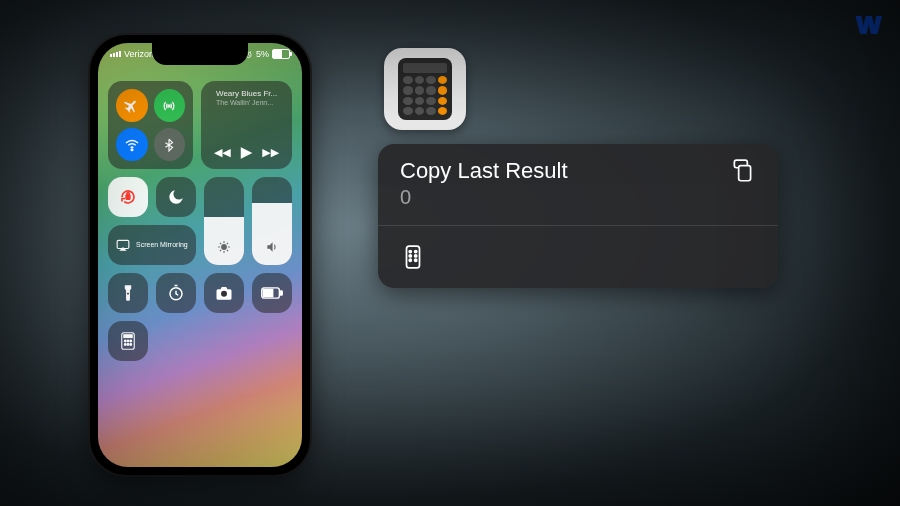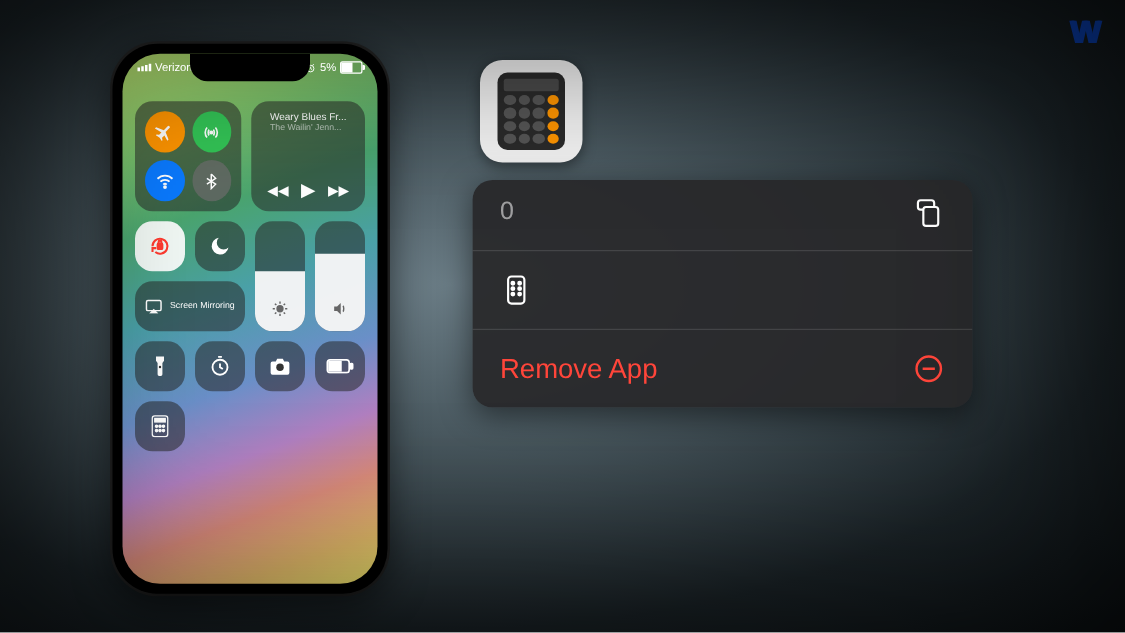--- a/index.html
+++ b/index.html
@@ -256,20 +256,21 @@
             <div class="ck"></div>
             <div class="ck"></div>
             <div class="ck o"></div>
         </div>
       </div>
     </div>
 
     <div class="menu">
       <div class="mitem hasresult">
         <div class="left">
+          <span>Copy Last Result</span>
           <span class="result">0</span>
         </div>
         <span class="micon">
           <svg viewBox="0 0 24 24" fill="none" stroke="currentColor" stroke-width="1.6">
               <rect x="8" y="7" width="11" height="14" rx="2"></rect>
               <path d="M8 9H6a2 2 0 0 1-2-2V4a2 2 0 0 1 2-2h8a2 2 0 0 1 2 2v3"></path>
             </svg>
         </span>
       </div>
       <div class="mitem div">
@@ -278,26 +279,17 @@
               <rect x="6" y="2" width="12" height="20" rx="2.5"></rect>
               <circle cx="9.5" cy="7" r="1" fill="currentColor"></circle>
               <circle cx="14.5" cy="7" r="1" fill="currentColor"></circle>
               <circle cx="9.5" cy="11" r="1" fill="currentColor"></circle>
               <circle cx="14.5" cy="11" r="1" fill="currentColor"></circle>
               <circle cx="9.5" cy="15" r="1" fill="currentColor"></circle>
               <circle cx="14.5" cy="15" r="1" fill="currentColor"></circle>
             </svg>
         </span>
       </div>
-      <div class="mitem div danger">
-        <span>Remove App</span>
-        <span class="micon">
-          <svg viewBox="0 0 24 24" fill="none" stroke="currentColor" stroke-width="1.8">
-              <circle cx="12" cy="12" r="9"></circle>
-              <line x1="7.5" y1="12" x2="16.5" y2="12"></line>
-            </svg>
-        </span>
-      </div>
     </div>
   </div>
 
   <div class="vignette"></div>
 </div>
 
 </body></html>

